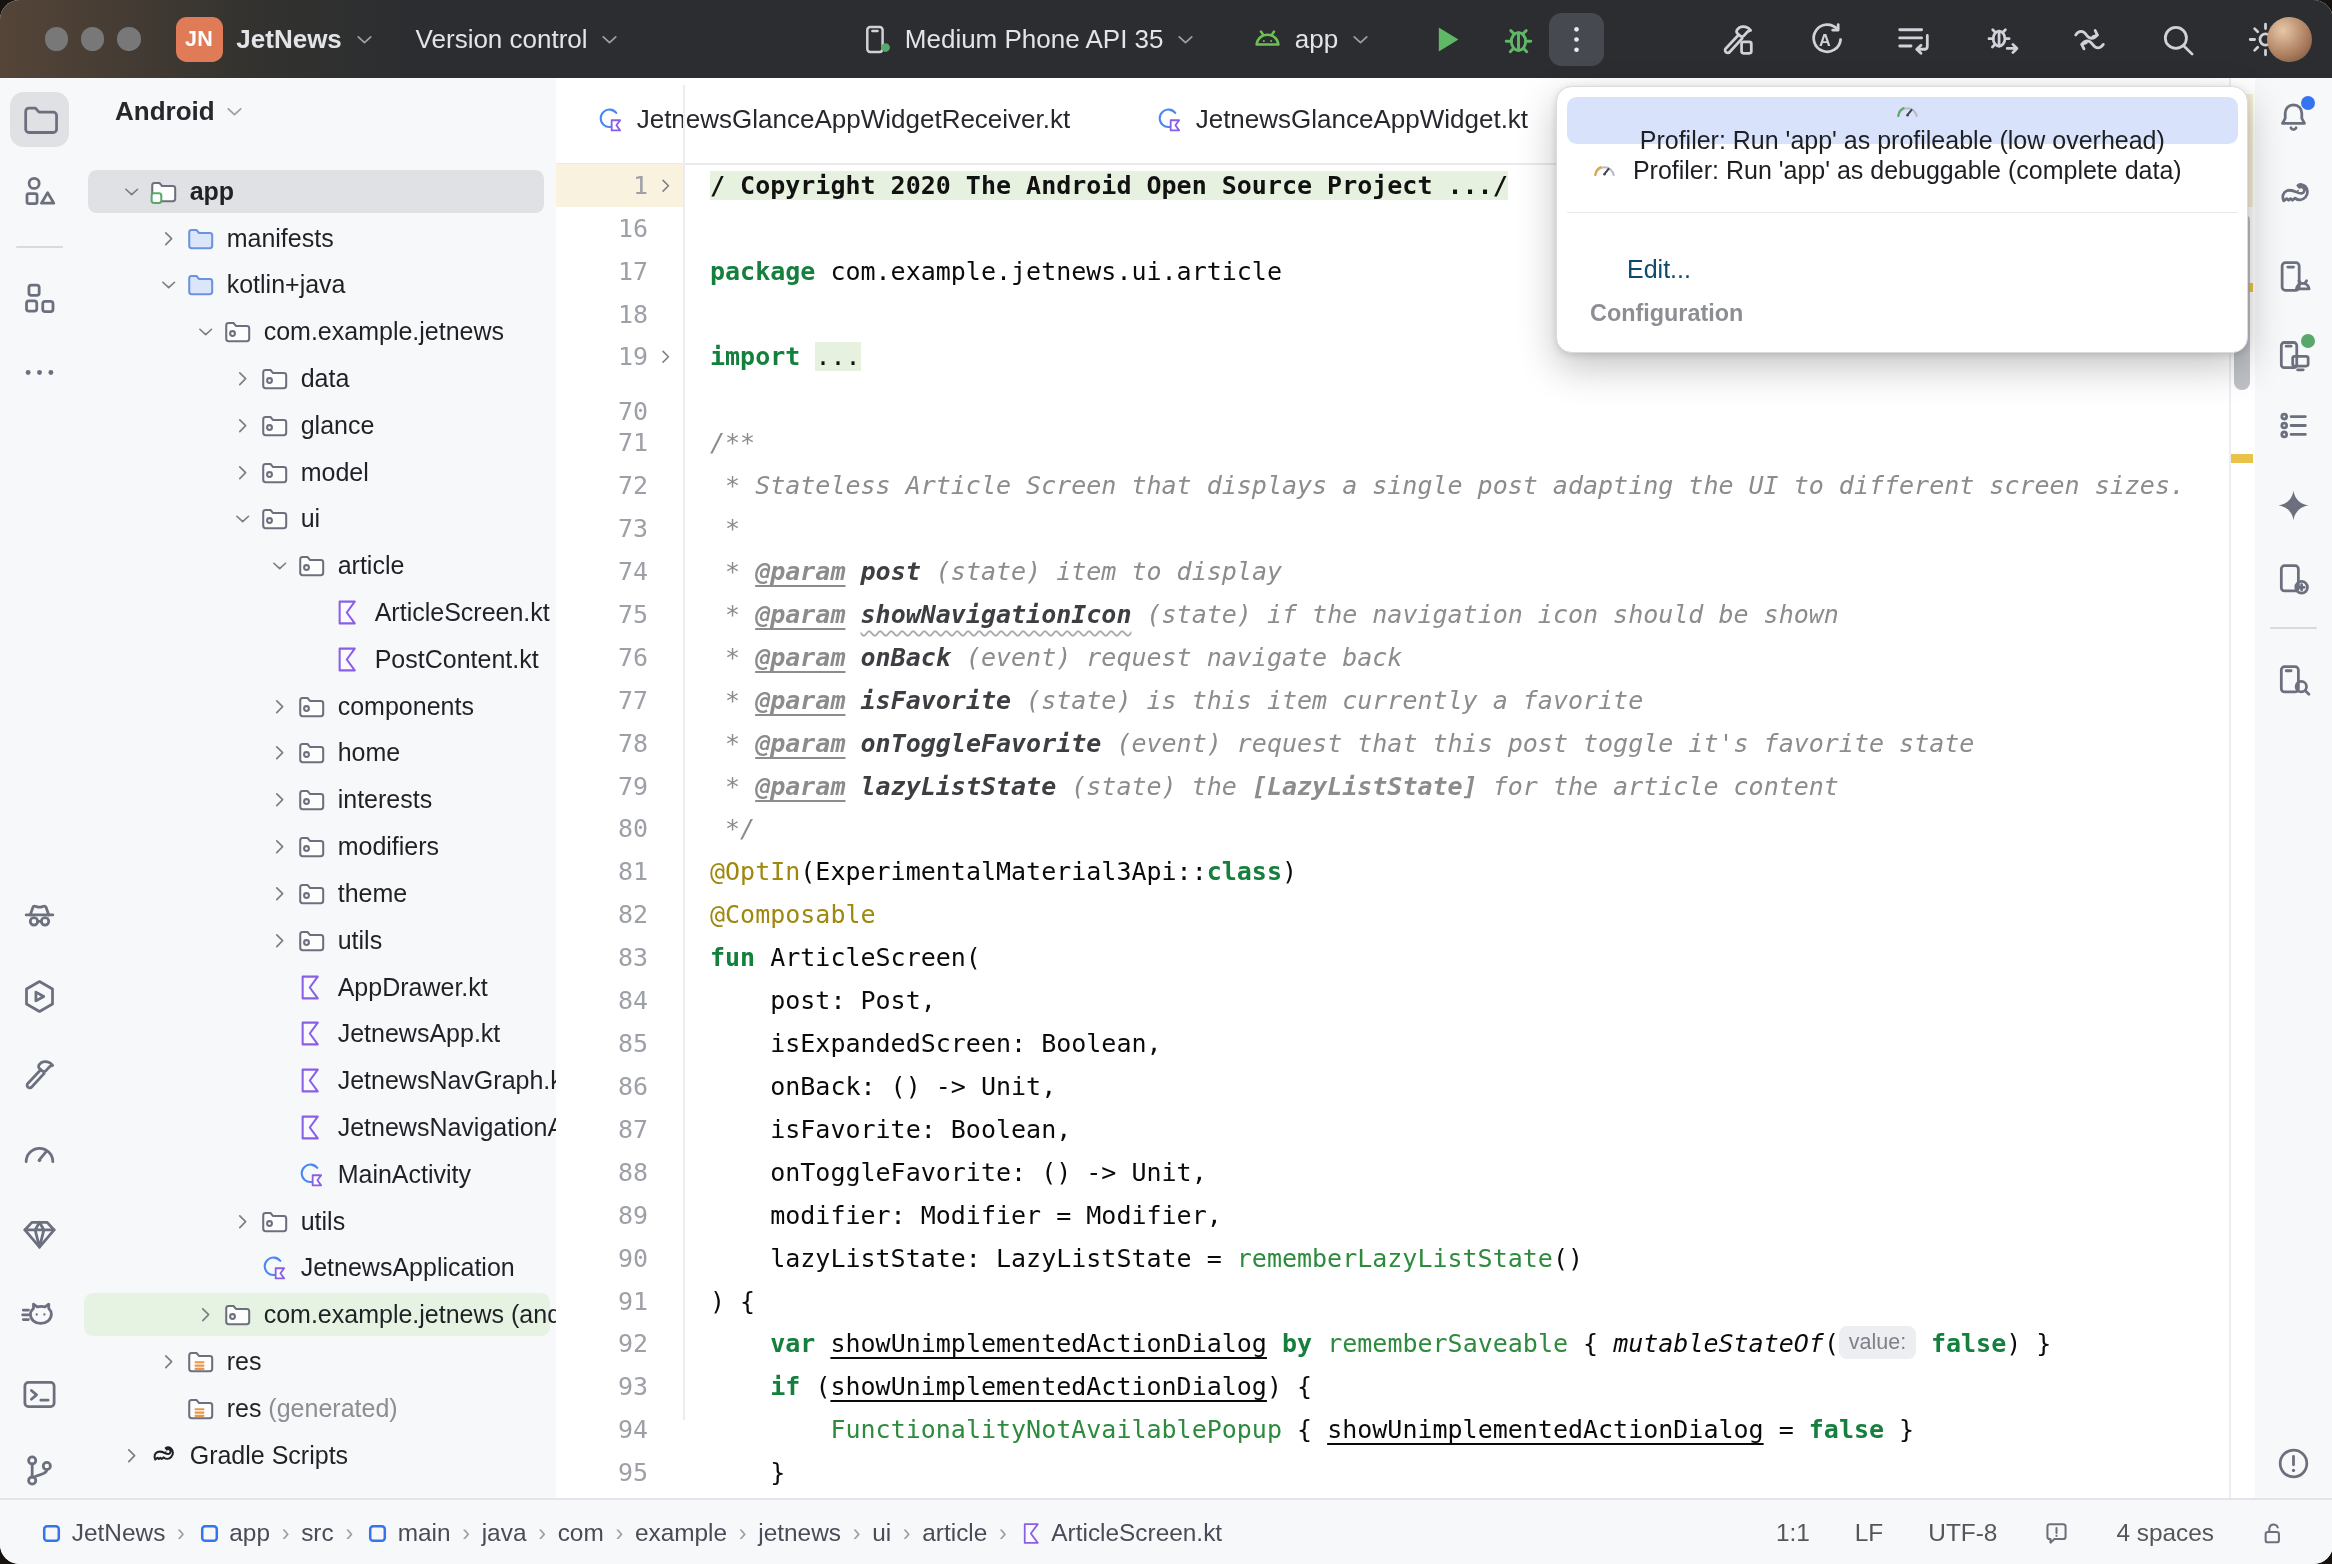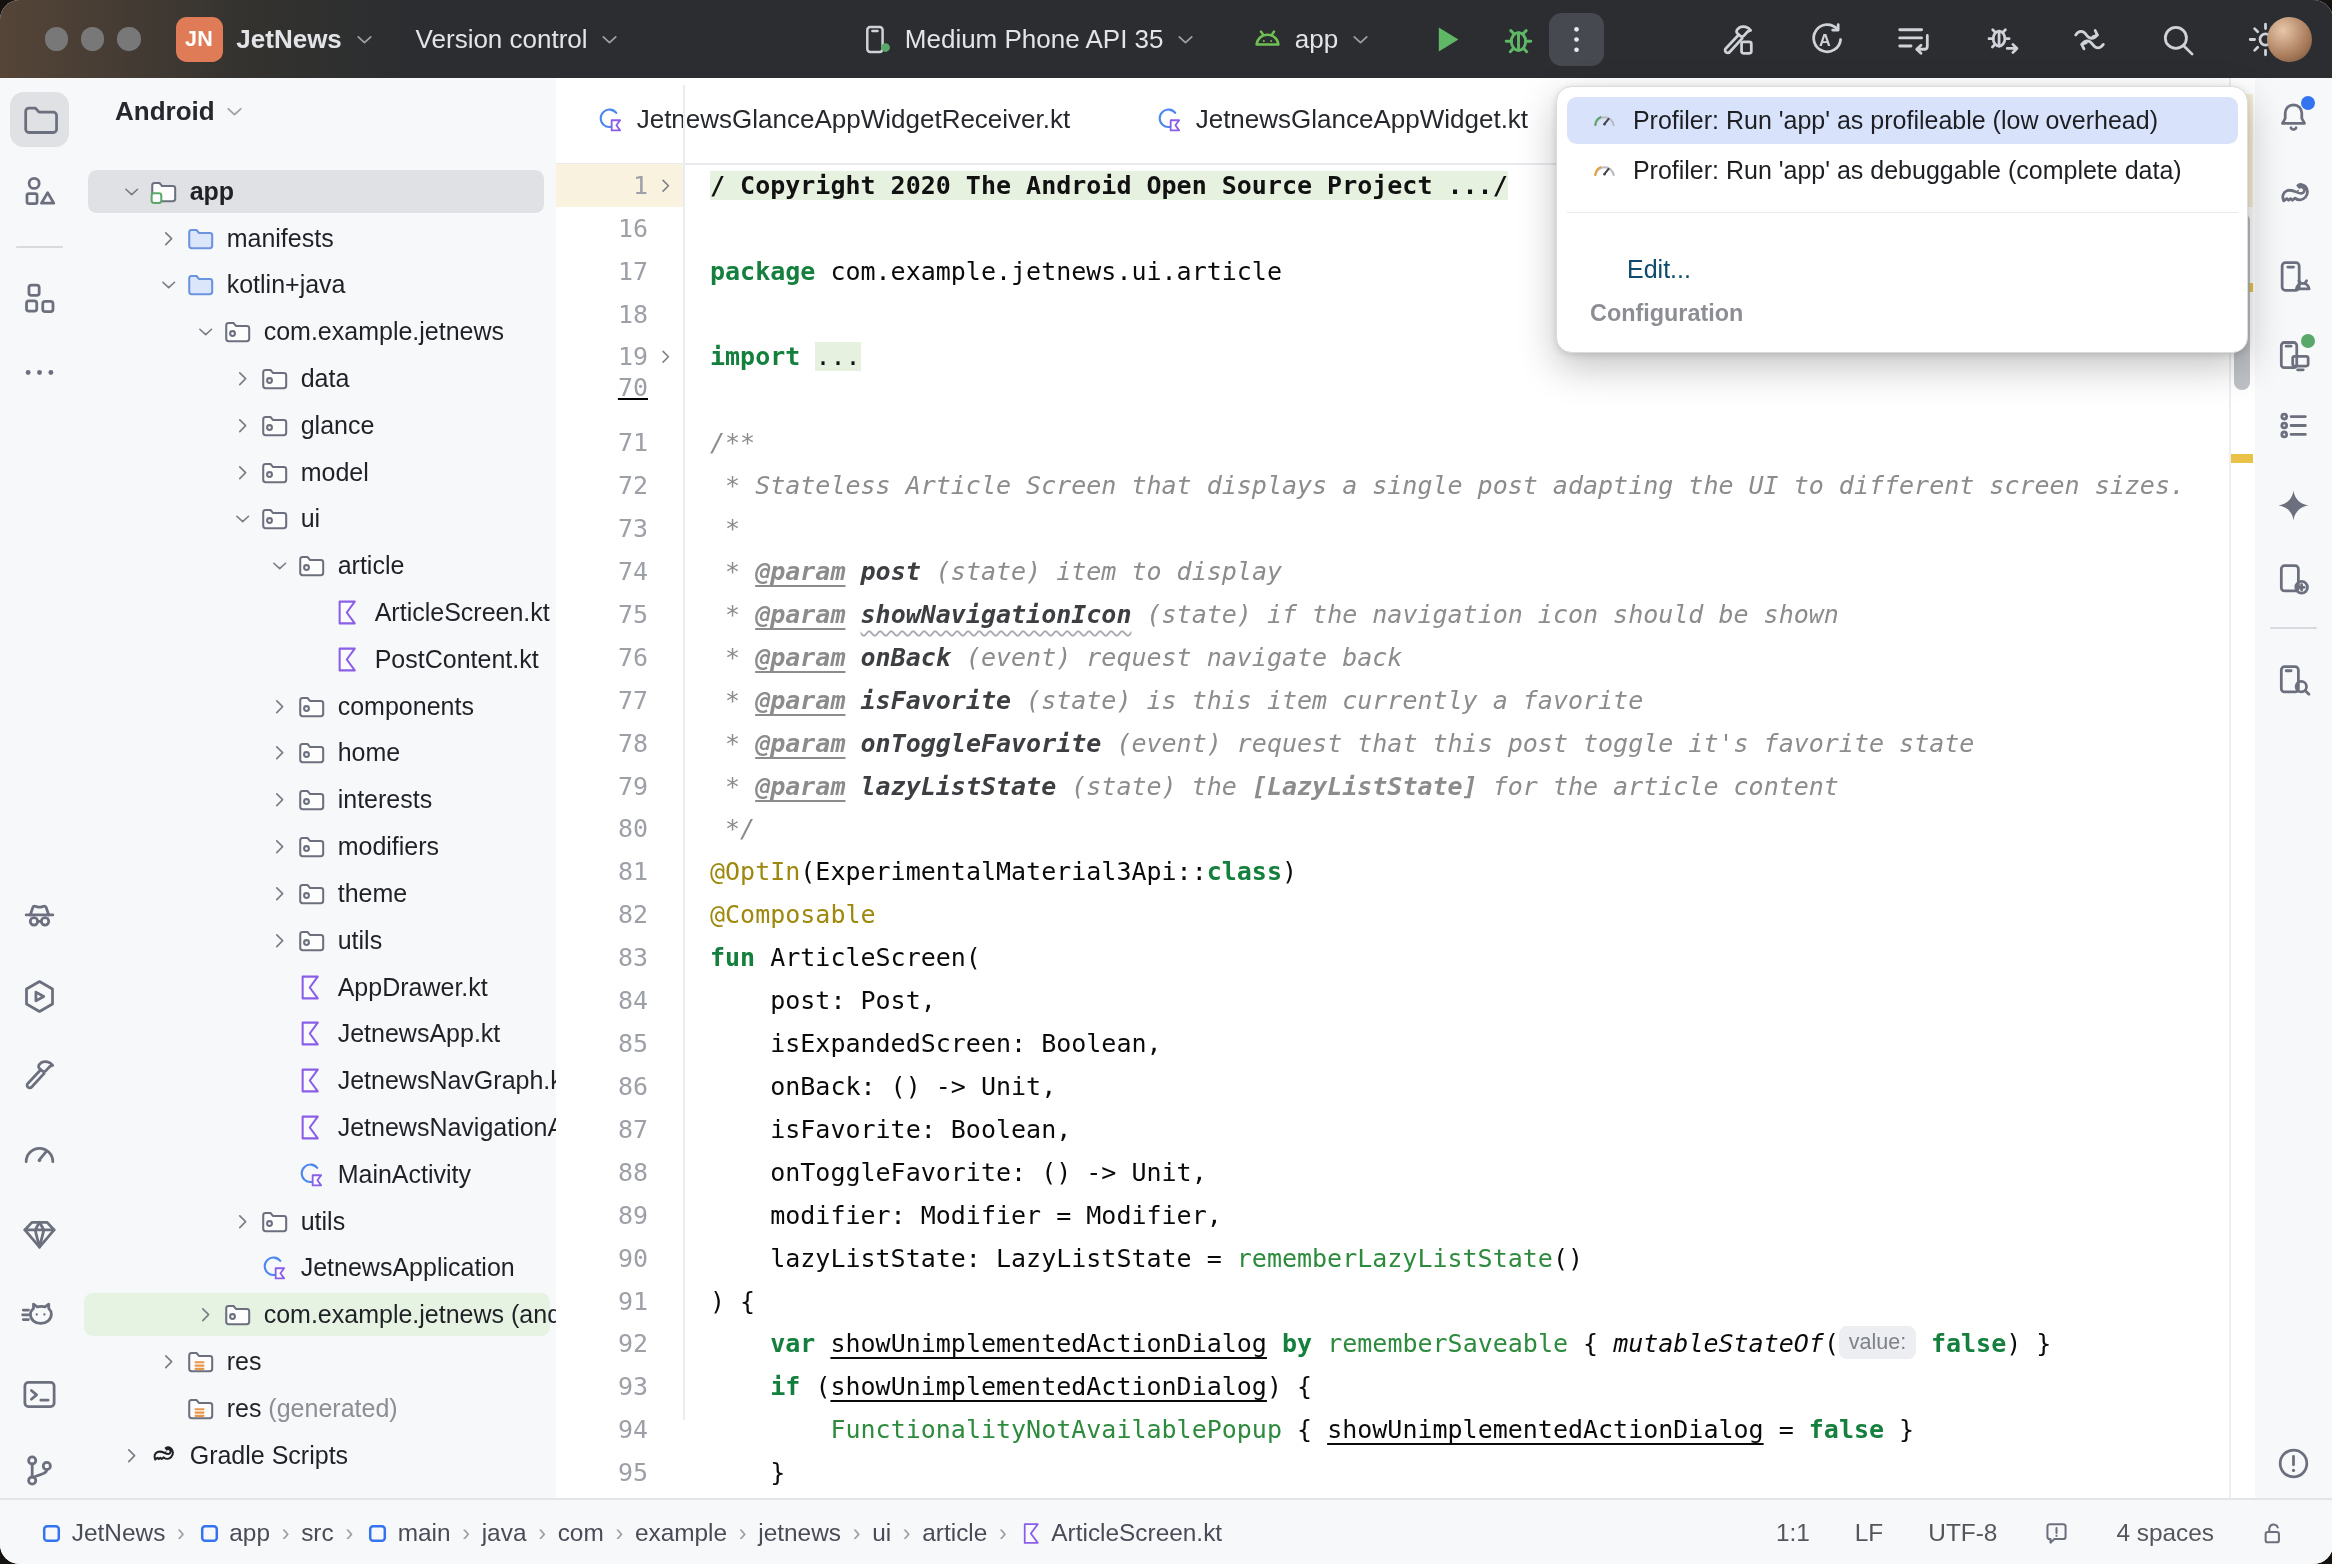--- a/index.html
+++ b/index.html
@@ -73,21 +73,21 @@
   
   .scrollcol{left:2229px;top:78px;width:25px;height:1420px;background:#fff;border-left:2px solid #eceef1;}
   .thumb{left:2234px;top:213px;width:15.6px;height:177px;border-radius:7.8px;background:#b4b7bd;opacity:.85;}
   .mark-cream{left:2231px;top:94px;width:21.5px;height:113px;background:#f7f0d7;}
   .tick{left:2231px;width:21.5px;height:8.8px;background:#e9c247;}
   
   .popup{left:1556px;top:86px;width:690px;height:265px;background:#fff;border:1px solid #d9dbdf;border-radius:15.6px;
     box-shadow:0 13.7px 39px rgba(0,0,0,.24), 0 2px 7.8px rgba(0,0,0,.12);z-index:60;}
   .pitem{position:absolute;left:9.8px;width:671px;height:47px;border-radius:9.8px;display:flex;align-items:center;
     font-size:25px;color:#1d1f23;}
-  .pitem.sel{background:#d8e2fb;}
+  .pitem.sel{background:#d8e2fb;flex-direction:column;}
   .pitem .pico{width:29px;height:29px;margin:0 13.7px 0 23.4px;}
   .pitem .pico svg{width:29px;height:29px;}
   .psection{position:absolute;left:33px;font-size:23.4px;font-weight:700;color:#8c8e94;}
   .paction{position:absolute;left:70px;width:585px;height:45px;display:flex;align-items:center;font-size:25px;color:#0c4a6e;}
   .psep{position:absolute;left:9.8px;width:671px;height:1px;background:#e8e9eb;}
   
   .statusbar{left:0;top:1498px;width:2333px;height:66px;background:#f7f8fa;border-top:2px solid #e3e5e9;
     display:flex;align-items:center;font-size:24.4px;color:#494b57;}
   .crumbs{display:flex;align-items:center;margin-left:39px;gap:11.7px;}
   .crumb{display:flex;align-items:center;gap:7.8px;white-space:nowrap;}
@@ -669,21 +669,21 @@
     <div id="code">
         <div class="codeline sticky" style="top: 86px;"><span class="gnum">1</span><span class="gfold"><svg viewBox="0 0 24 24" fill="none" stroke="currentColor" stroke-width="1.7" stroke-linecap="round" stroke-linejoin="round">
               <path d="M9 6l6 6-6 6"></path>
             </svg></span><span class="ccode"><span class="tok-fold">/ Copyright 2020 The Android Open Source Project .../</span></span></div>
         <div class="codeline" style="top: 129px;"><span class="gnum">16</span><span class="gfold"></span><span class="ccode"></span></div>
         <div class="codeline" style="top: 172px;"><span class="gnum">17</span><span class="gfold"></span><span class="ccode"><span class="tok-kw">package</span><span class="tok-p"> com.example.jetnews.ui.article</span></span></div>
         <div class="codeline" style="top: 215px;"><span class="gnum">18</span><span class="gfold"></span><span class="ccode"></span></div>
         <div class="codeline" style="top: 257px;"><span class="gnum">19</span><span class="gfold"><svg viewBox="0 0 24 24" fill="none" stroke="currentColor" stroke-width="1.7" stroke-linecap="round" stroke-linejoin="round">
               <path d="M9 6l6 6-6 6"></path>
             </svg></span><span class="ccode"><span class="tok-kw">import</span><span class="tok-p"> </span><span class="tok-foldc">...</span></span></div>
-        <div class="codeline" style="top: 288px; text-decoration: underline;"><span class="gnum">70</span><span class="gfold"></span><span class="ccode"></span></div>
+        <div class="codeline" style="top: 312px;"><span class="gnum">70</span><span class="gfold"></span><span class="ccode"></span></div>
         <div class="codeline" style="top: 343px;"><span class="gnum">71</span><span class="gfold"></span><span class="ccode"><span class="tok-cmt">/**</span></span></div>
         <div class="codeline" style="top: 386px;"><span class="gnum">72</span><span class="gfold"></span><span class="ccode"><span class="tok-cmt"> * Stateless Article Screen that displays a single post adapting the UI to different screen sizes.</span></span></div>
         <div class="codeline" style="top: 429px;"><span class="gnum">73</span><span class="gfold"></span><span class="ccode"><span class="tok-cmt"> *</span></span></div>
         <div class="codeline" style="top: 472px;"><span class="gnum">74</span><span class="gfold"></span><span class="ccode"><span class="tok-cmt"> * </span><span class="tok-tag">@param</span><span class="tok-cmt"> </span><span class="tok-pn">post</span><span class="tok-cmt"> (state) item to display</span></span></div>
         <div class="codeline" style="top: 515px;"><span class="gnum">75</span><span class="gfold"></span><span class="ccode"><span class="tok-cmt"> * </span><span class="tok-tag">@param</span><span class="tok-cmt"> </span><span class="tok-pnw">showNavigationIcon</span><span class="tok-cmt"> (state) if the navigation icon should be shown</span></span></div>
         <div class="codeline" style="top: 558px;"><span class="gnum">76</span><span class="gfold"></span><span class="ccode"><span class="tok-cmt"> * </span><span class="tok-tag">@param</span><span class="tok-cmt"> </span><span class="tok-pn">onBack</span><span class="tok-cmt"> (event) request navigate back</span></span></div>
         <div class="codeline" style="top: 601px;"><span class="gnum">77</span><span class="gfold"></span><span class="ccode"><span class="tok-cmt"> * </span><span class="tok-tag">@param</span><span class="tok-cmt"> </span><span class="tok-pn">isFavorite</span><span class="tok-cmt"> (state) is this item currently a favorite</span></span></div>
         <div class="codeline" style="top: 644px;"><span class="gnum">78</span><span class="gfold"></span><span class="ccode"><span class="tok-cmt"> * </span><span class="tok-tag">@param</span><span class="tok-cmt"> </span><span class="tok-pn">onToggleFavorite</span><span class="tok-cmt"> (event) request that this post toggle it's favorite state</span></span></div>
         <div class="codeline" style="top: 687px;"><span class="gnum">79</span><span class="gfold"></span><span class="ccode"><span class="tok-cmt"> * </span><span class="tok-tag">@param</span><span class="tok-cmt"> </span><span class="tok-pn">lazyListState</span><span class="tok-cmt"> (state) the </span><span class="tok-ref">[LazyListState]</span><span class="tok-cmt"> for the article content</span></span></div>
         <div class="codeline" style="top: 729px;"><span class="gnum">80</span><span class="gfold"></span><span class="ccode"><span class="tok-cmt"> */</span></span></div>

